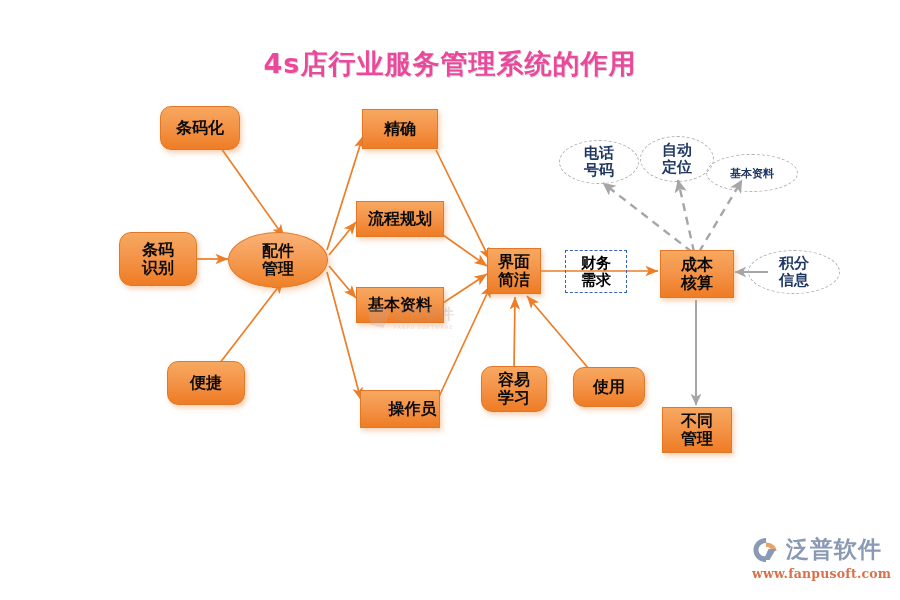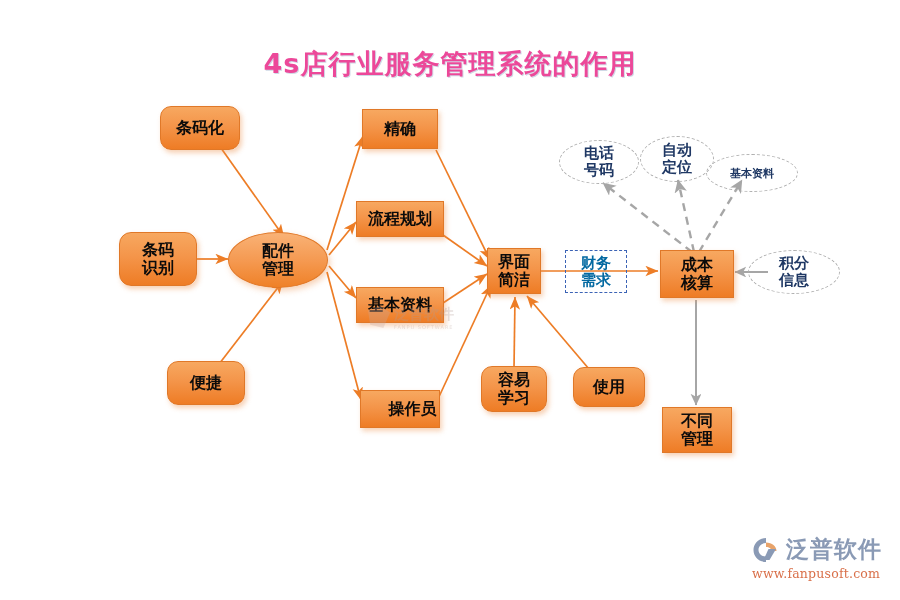--- a/index.html
+++ b/index.html
@@ -52,21 +52,21 @@
     background:transparent;
     color:#1F3864;
     font-weight:bold;
     box-shadow:none;
   }
 
   
   .dash-rect{
     border:1.5px dashed #3B63B5;
     background:transparent;
-    color:#0369a1;
+    color:#000000;
     font-weight:bold;
     box-shadow:none;
     border-radius:0;
   }
 
   
   .watermark{
     position:absolute;left:368px;top:300px;width:150px;height:34px;
     z-index:7;opacity:.30;pointer-events:none;
     display:flex;align-items:center;gap:4px;
@@ -77,21 +77,21 @@
     clip-path:polygon(0 20%,55% 0,100% 30%,70% 100%,10% 85%);
   }
   .watermark .wm-txt{font-size:15px;font-weight:bold;color:#b09a94;}
   .watermark .wm-sub{font-size:5px;color:#b09a94;letter-spacing:1px;}
 
   
   .brand{position:absolute;left:752px;top:534px;width:140px;height:56px;z-index:9;}
   .brand .b-row{display:flex;align-items:center;gap:4px;}
   .brand .b-name{font-size:23px;font-weight:bold;color:#8a9ab5;letter-spacing:1px;}
   .brand .b-url{
-    margin-top:1px;font-size:12.5px;font-weight:normal;color:#D9704A;
+    margin-top:1px;font-size:12.5px;font-weight:bold;color:#D9704A;
     font-family:"DejaVu Serif","Liberation Serif",serif;letter-spacing:.2px;
   }
 </style>
 </head>
 <body>
 
 <svg id="canvas" viewBox="0 0 900 600" xmlns="http://www.w3.org/2000/svg">
   <defs>
     <marker id="ah-orange" markerWidth="9" markerHeight="9" refX="7.4" refY="3.1" orient="auto" markerUnits="strokeWidth">
       <path d="M0,0 L7.6,3.1 L0,6.2 L1.9,3.1 z" fill="#ED7D26"></path>

